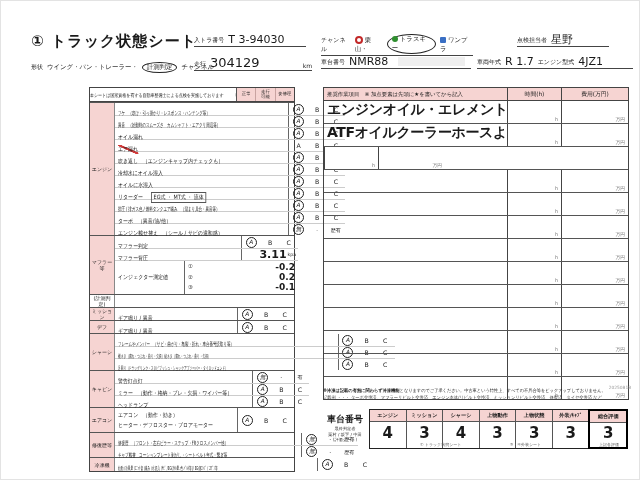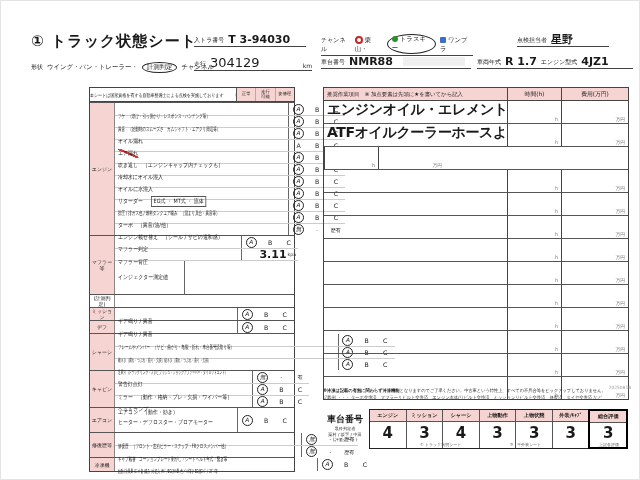--- a/index.html
+++ b/index.html
@@ -25,21 +25,21 @@
   .gh-wrap{flex:0 0 57px;border-left:1px solid #555;height:100%;display:flex;background:#f6d4d2}
   .gh{flex:1;display:flex;flex-direction:column;align-items:center;justify-content:center;
       font-size:4.4px;line-height:1.1;border-left:1px solid #c9a3a1;text-align:center}
   .gh:first-child{border-left:none}
   .lsec{display:flex;border-top:1px solid #555}
   .lsec:first-of-type{border-top:none}
   .seclab{flex:0 0 22px;background:#f6d4d2;border-right:1px solid #888;display:flex;align-items:center;
           justify-content:center;text-align:center;font-size:5px;line-height:1.2;padding:0 1px}
   .seclab.white{background:#fff}
   .secbody{flex:1;display:flex;flex-direction:column}
-  .lrow{display:flex;align-items:flex-start;height:12px;border-top:1px solid #ccc;box-sizing:border-box}
+  .lrow{display:flex;align-items:center;height:12px;border-top:1px solid #ccc;box-sizing:border-box}
   .secbody .lrow:first-child{border-top:none}
   .lab{flex:1;overflow:hidden;white-space:nowrap;padding-left:3px}
   .lab>span{display:inline-block;transform-origin:0 50%;transform:scaleX(.85);font-size:5.8px}
   .lab>span.long{transform:scaleX(.6)}
   .lab>span.vlong{transform:scaleX(.5);font-size:5.4px}
   .redcheck{background:linear-gradient(to top right,transparent 43%,#d23a3a 46%,#d23a3a 56%,transparent 59%)}
   .inlinebox{border:1px solid #555;font-size:4.6px;padding:0 2px;margin-left:4px;transform:scaleX(.85);
              transform-origin:0 50%;display:inline-block}
   .gr{flex:0 0 57px;border-left:1px solid #666;height:100%;display:flex;align-items:center;box-sizing:border-box}
   .g3 .cell{flex:1;display:flex;align-items:center;justify-content:center;font-size:6.2px}
@@ -96,21 +96,21 @@
 
   
   .title{left:30px;top:31px;font-size:15px;font-weight:bold;letter-spacing:1px}
   .f-truck{left:193px;top:33px;width:112px}
   .f-chan{left:320px;top:33px;width:152px;font-size:6.4px}
   .f-insp{left:516px;top:33px;width:92px}
   .f-shape{left:30px;top:61px;display:flex;align-items:center;gap:4px;font-size:6.4px}
   .f-mile{left:193px;top:55px;width:118px}
   .f-chassis{left:320px;top:55px;width:150px}
   .f-year{left:476px;top:55px;width:156px}
-  .vb{font-size:11px;font-weight:bold;line-height:1}
+  .vb{font-size:11px;font-weight:normal;line-height:1}
   .vb14{font-size:13px;font-weight:normal;line-height:1}
   .mla{margin-left:auto}
 </style>
 </head>
 <body>
 
 <div class="abs title">① トラック状態シート</div>
 
 <div class="abs fld f-truck">
   <span class="tiny">入トラ番号</span>
@@ -306,20 +306,34 @@
       <div class="lrow">
         <div class="lab"><span>マフラー背圧</span></div>
         <div class="gr pr">
             <b>3.11</b>
             <span>kpa</span>
           </div>
       </div>
       <div class="lrow" style="height:34px">
         <div class="lab" style="flex:0 0 66px;align-self:flex-start;padding-top:3px"><span>インジェクター測定値</span></div>
         <div class="injbox">
+          <div class="injcol">
+            <div class="injline">
+                <em>①</em>
+                <b>-0.2</b>
+              </div>
+            <div class="injline">
+                <em>②</em>
+                <b>0.2</b>
+              </div>
+            <div class="injline">
+                <em>③</em>
+                <b>-0.1</b>
+              </div>
+          </div>
         </div>
       </div>
     </div>
   </div>
 
   <div class="lsec">
     <div class="seclab white">(計測判定)</div>
   </div>
 
   <div class="lsec">

